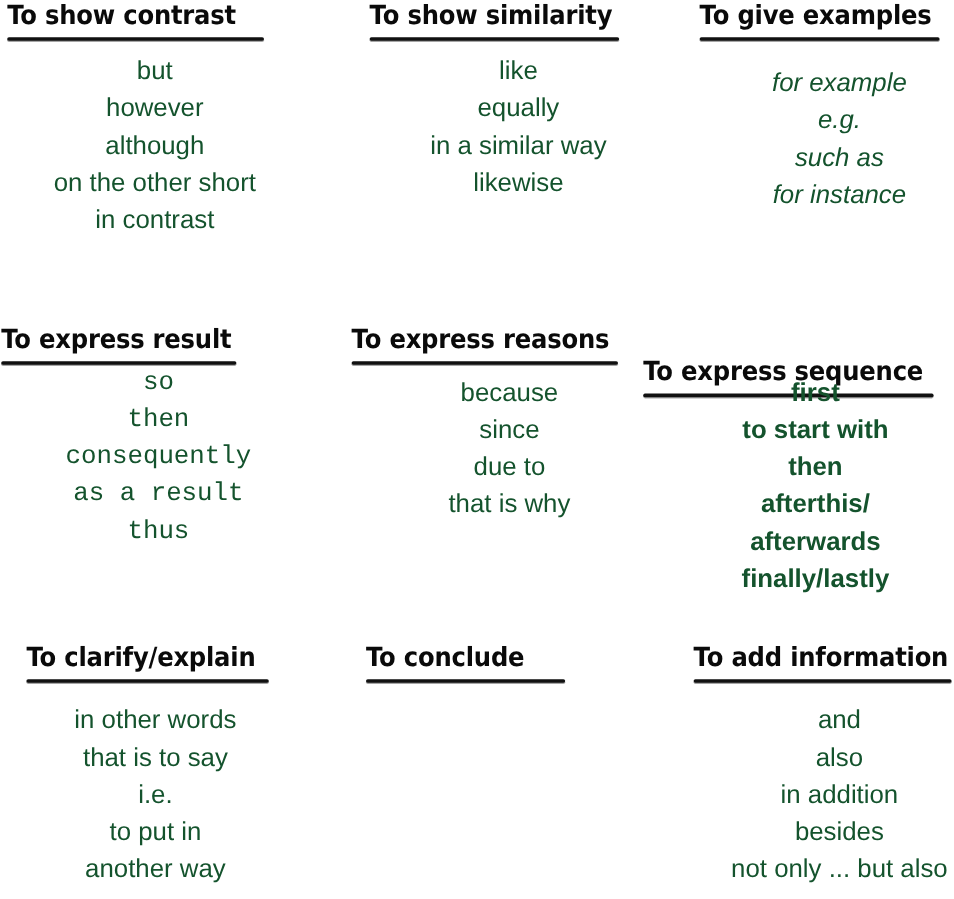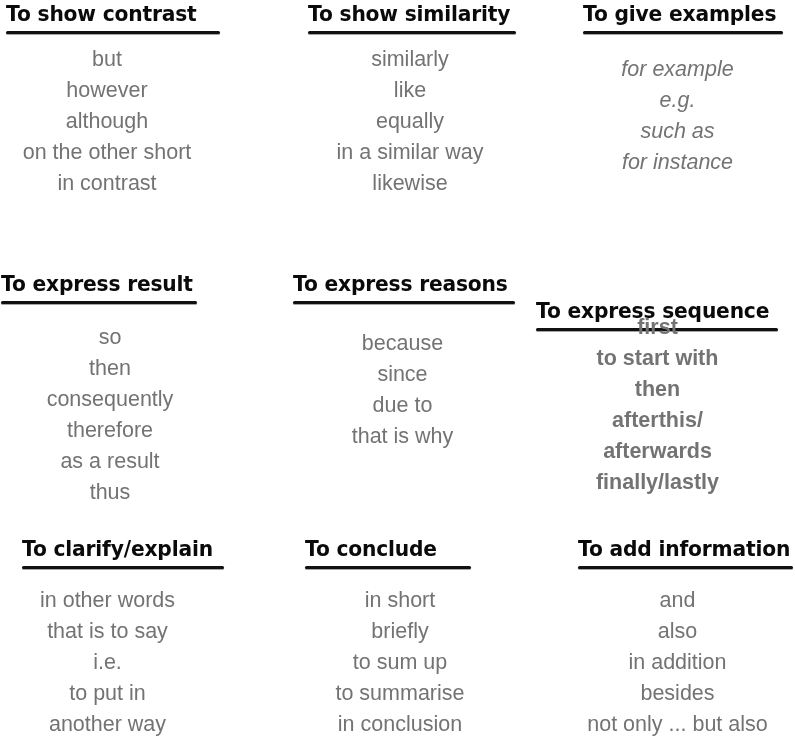--- a/index.html
+++ b/index.html
@@ -64,45 +64,46 @@
     top: 0;
   }
 
   
   .cell-body {
     position: absolute;
     text-align: center;
     font-size: 21.5px;
     line-height: 31px;
     font-weight: 400;
-    color: #737373;
+    color: #14532d;
     white-space: nowrap;
+    padding-left: 22px;
   }
   .cell-body .line {
     display: block;
   }
 
   
 
   
   .c-r1c1 .hw { left: 6px;  width: 214px; }
   .c-r1c1 .cell-body { left: 0;   top: 44px;  width: 214px; }
 
   .c-r1c2 .hw { left: 43px; width: 208px; }
   .c-r1c2 .cell-body { left: 25px; top: 44px;  width: 240px; }
 
   .c-r1c3 .hw { left: 53px; width: 200px; }
   .c-r1c3 .cell-body { left: 30px; top: 54px;  width: 235px; font-style: italic; }
 
   
   .c-r2c1 .hw { left: 1px;  width: 196px; }
-  .c-r2c1 .cell-body { left: 0;   top: 52px;  width: 220px; }
+  .c-r2c1 .cell-body { left: 0;   top: 34px;  width: 220px; font-family: Liberation Mono, monospace; }
 
   .c-r2c2 .hw { left: 28px; width: 222px; }
-  .c-r2c2 .cell-body { left: 25px; top: 42px;  width: 225px; margin-top: 16px; }
+  .c-r2c2 .cell-body { left: 25px; top: 42px;  width: 225px; }
 
   .c-r2c3 .hw { left: 6px;  width: 242px; margin-top: 27px; }
   .c-r2c3 .cell-body { left: 10px; top: 42px;  width: 235px; font-weight: bold; }
 
   
   .c-r3c1 .hw { left: 10px; width: 202px; margin-left: 12px; }
   .c-r3c1 .cell-body { left: 0;   top: 50px;  width: 215px; }
 
   .c-r3c2 .hw { left: 40px; width: 166px; }
   .c-r3c2 .cell-body { left: 25px; top: 50px;  width: 220px; }
@@ -129,21 +130,20 @@
         <span class="line">in contrast</span>
       </div>
     </div>
 
     <div class="cell c-r1c2">
       <div class="hw">
         <span class="head-text">To show similarity</span>
         <span class="head-rule"></span>
       </div>
       <div class="cell-body">
-        <span class="line">similarly</span>
         <span class="line">like</span>
         <span class="line">equally</span>
         <span class="line">in a similar way</span>
         <span class="line">likewise</span>
       </div>
     </div>
 
     <div class="cell c-r1c3">
       <div class="hw">
         <span class="head-text">To give examples</span>
@@ -159,21 +159,20 @@
 
     <div class="cell c-r2c1">
       <div class="hw">
         <span class="head-text">To express result</span>
         <span class="head-rule"></span>
       </div>
       <div class="cell-body">
         <span class="line">so</span>
         <span class="line">then</span>
         <span class="line">consequently</span>
-        <span class="line">therefore</span>
         <span class="line">as a result</span>
         <span class="line">thus</span>
       </div>
     </div>
 
     <div class="cell c-r2c2">
       <div class="hw">
         <span class="head-text">To express reasons</span>
         <span class="head-rule"></span>
       </div>
@@ -212,27 +211,20 @@
         <span class="line">to put in</span>
         <span class="line">another way</span>
       </div>
     </div>
 
     <div class="cell c-r3c2">
       <div class="hw">
         <span class="head-text">To conclude</span>
         <span class="head-rule"></span>
       </div>
-      <div class="cell-body">
-        <span class="line">in short</span>
-        <span class="line">briefly</span>
-        <span class="line">to sum up</span>
-        <span class="line">to summarise</span>
-        <span class="line">in conclusion</span>
-      </div>
     </div>
 
     <div class="cell c-r3c3">
       <div class="hw">
         <span class="head-text">To add information</span>
         <span class="head-rule"></span>
       </div>
       <div class="cell-body">
         <span class="line">and</span>
         <span class="line">also</span>

